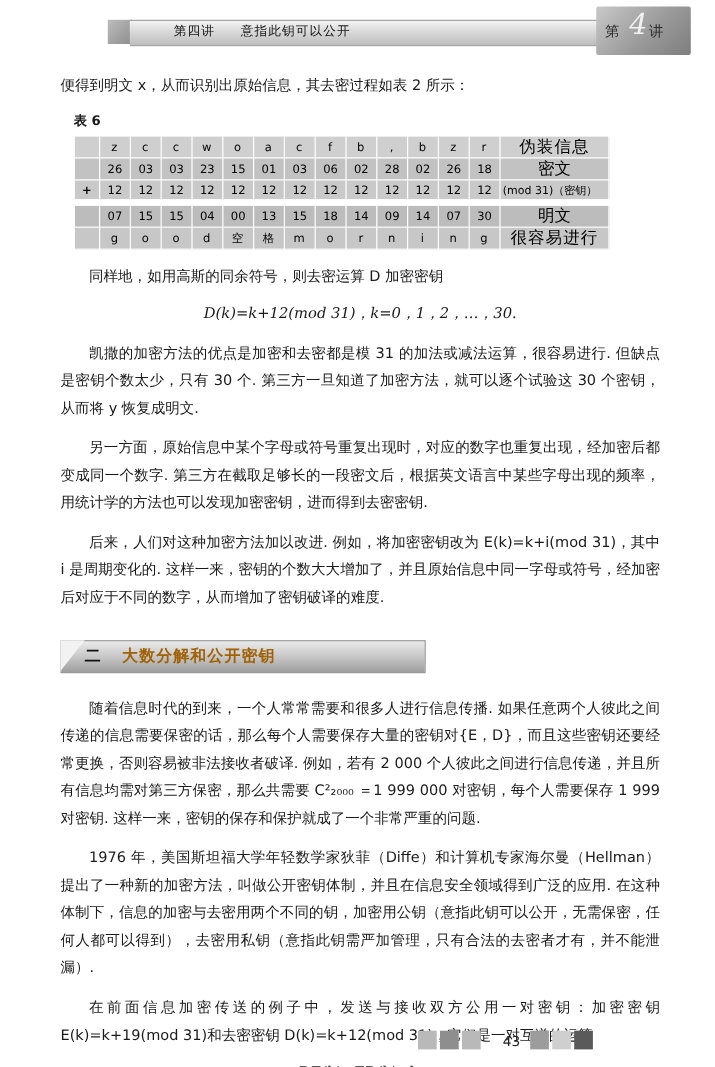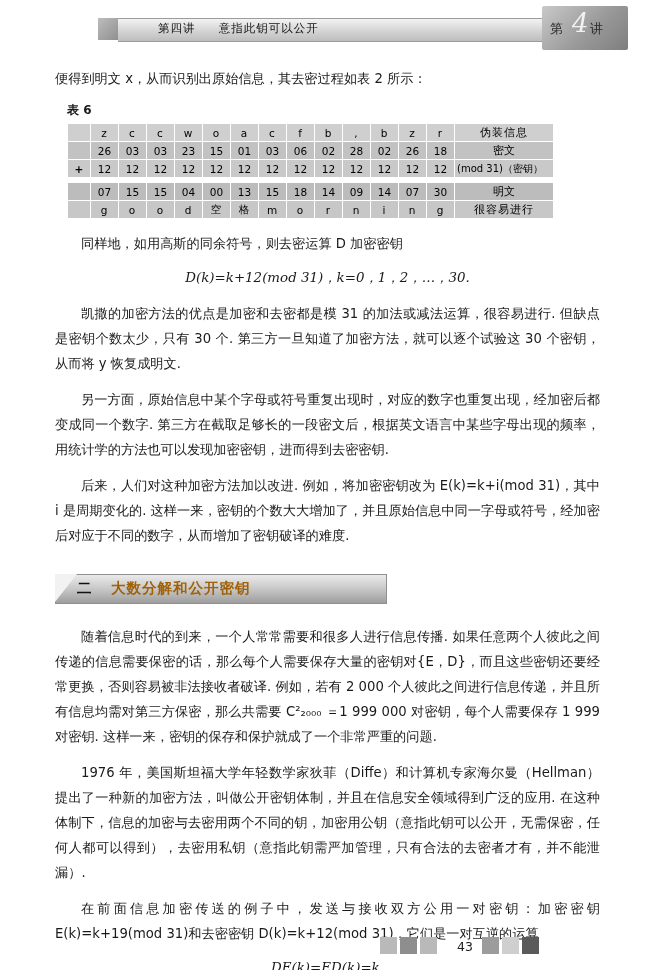--- a/index.html
+++ b/index.html
@@ -143,21 +143,21 @@
   table.cipher td.cell { width: 27px; }
   table.cipher tr.r1 td { background: #cfcfcf; }
   table.cipher tr.r2 td { background: #c2c2c2; }
   table.cipher tr.r3 td { background: #c9c9c9; }
   table.cipher tr.r4 td { background: #bcbcbc; }
   table.cipher tr.r5 td { background: #c7c7c7; }
   table.cipher td.note {
     background: #d6d6d6;
     width: 96px;
     text-align: center;
-    font-size: 11px;
+    font-size: 15px;
     border-left: 1px solid #ffffff;
   }
   table.cipher td.modnote {
     background: #c2c2c2;
     width: 96px;
     text-align: left;
     padding-left: 2px;
     font-size: 10px;
   }
   table.cipher td.spacer {

